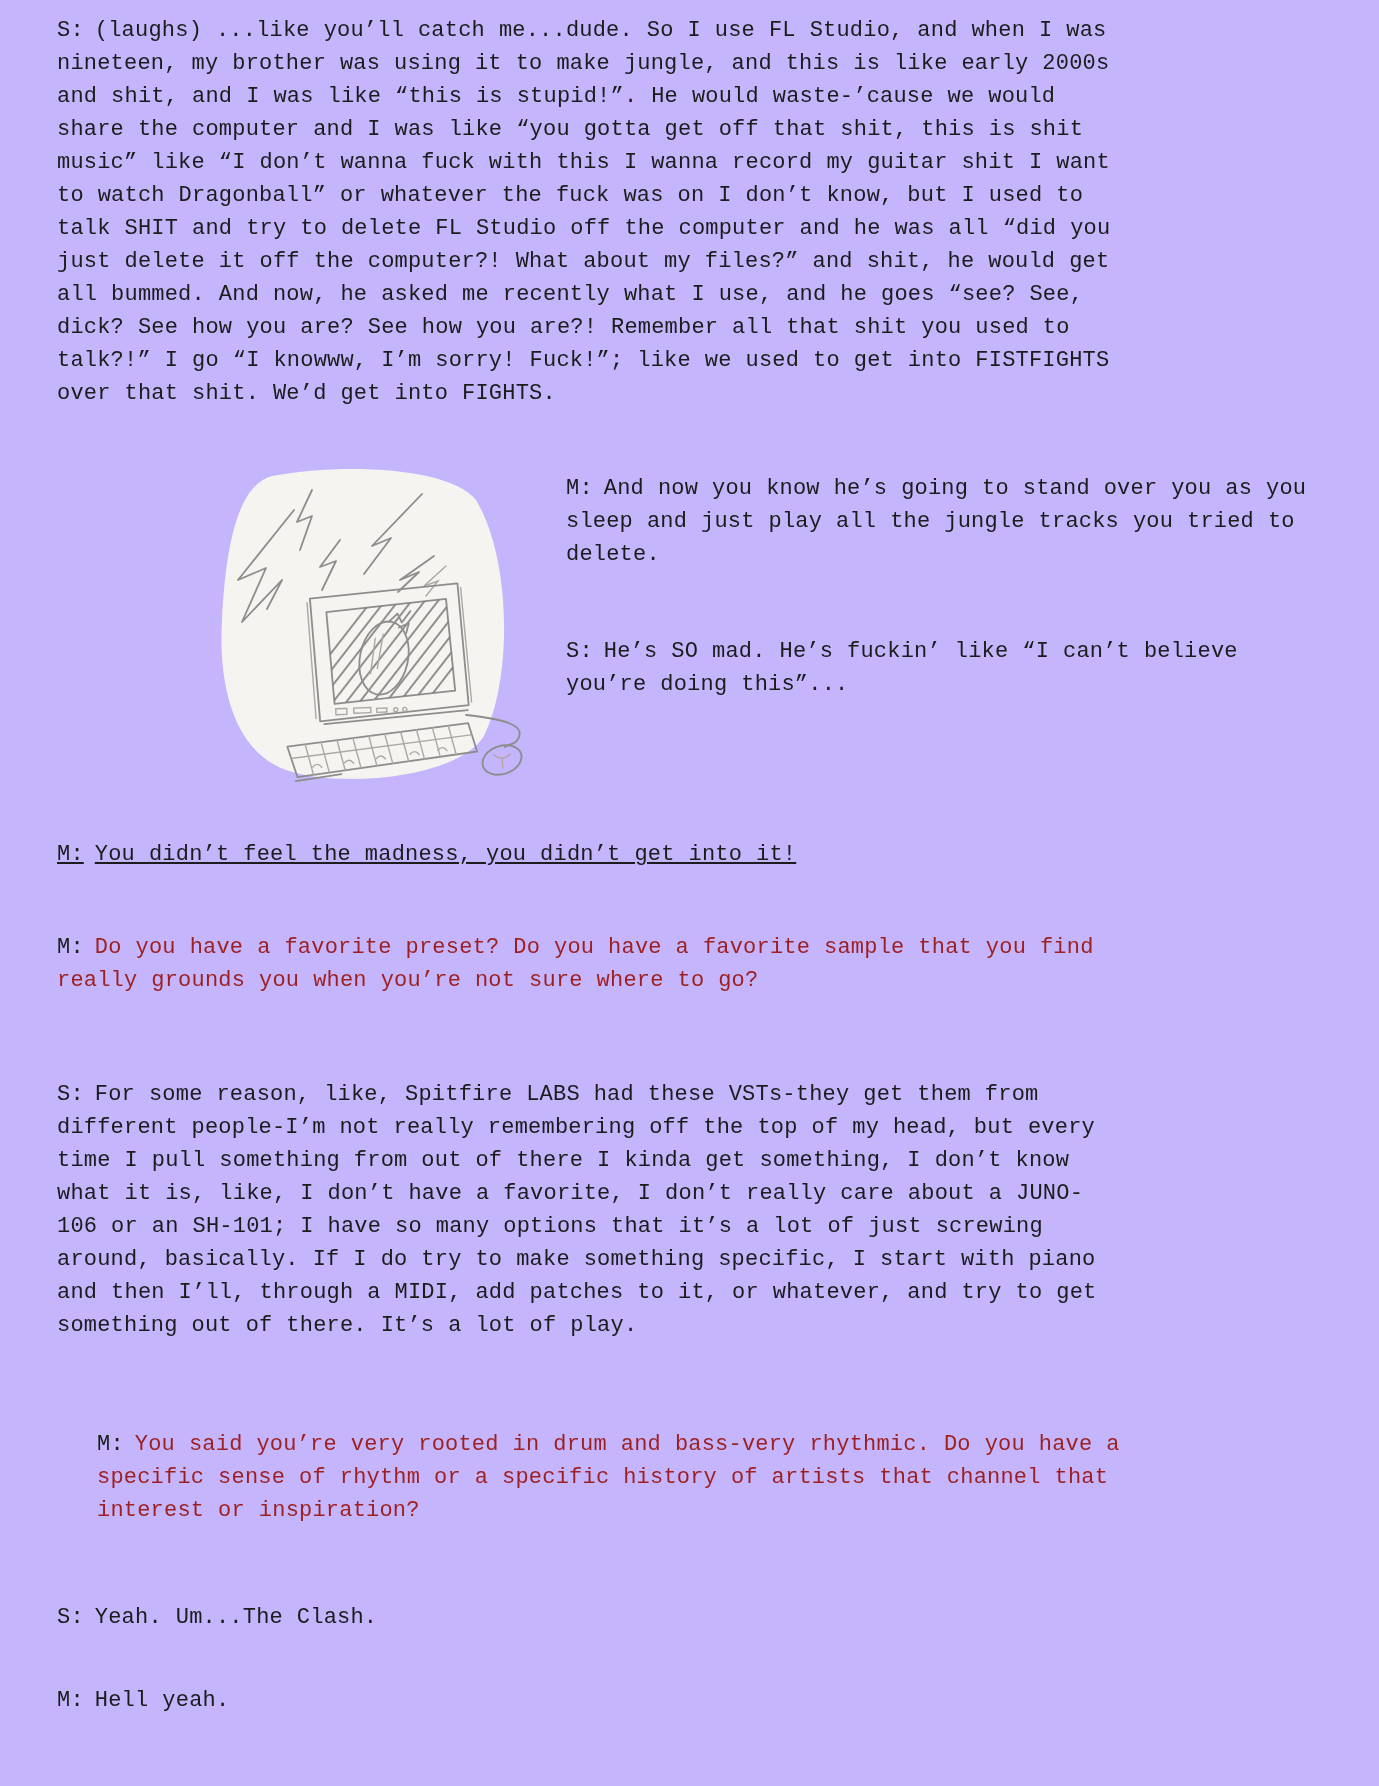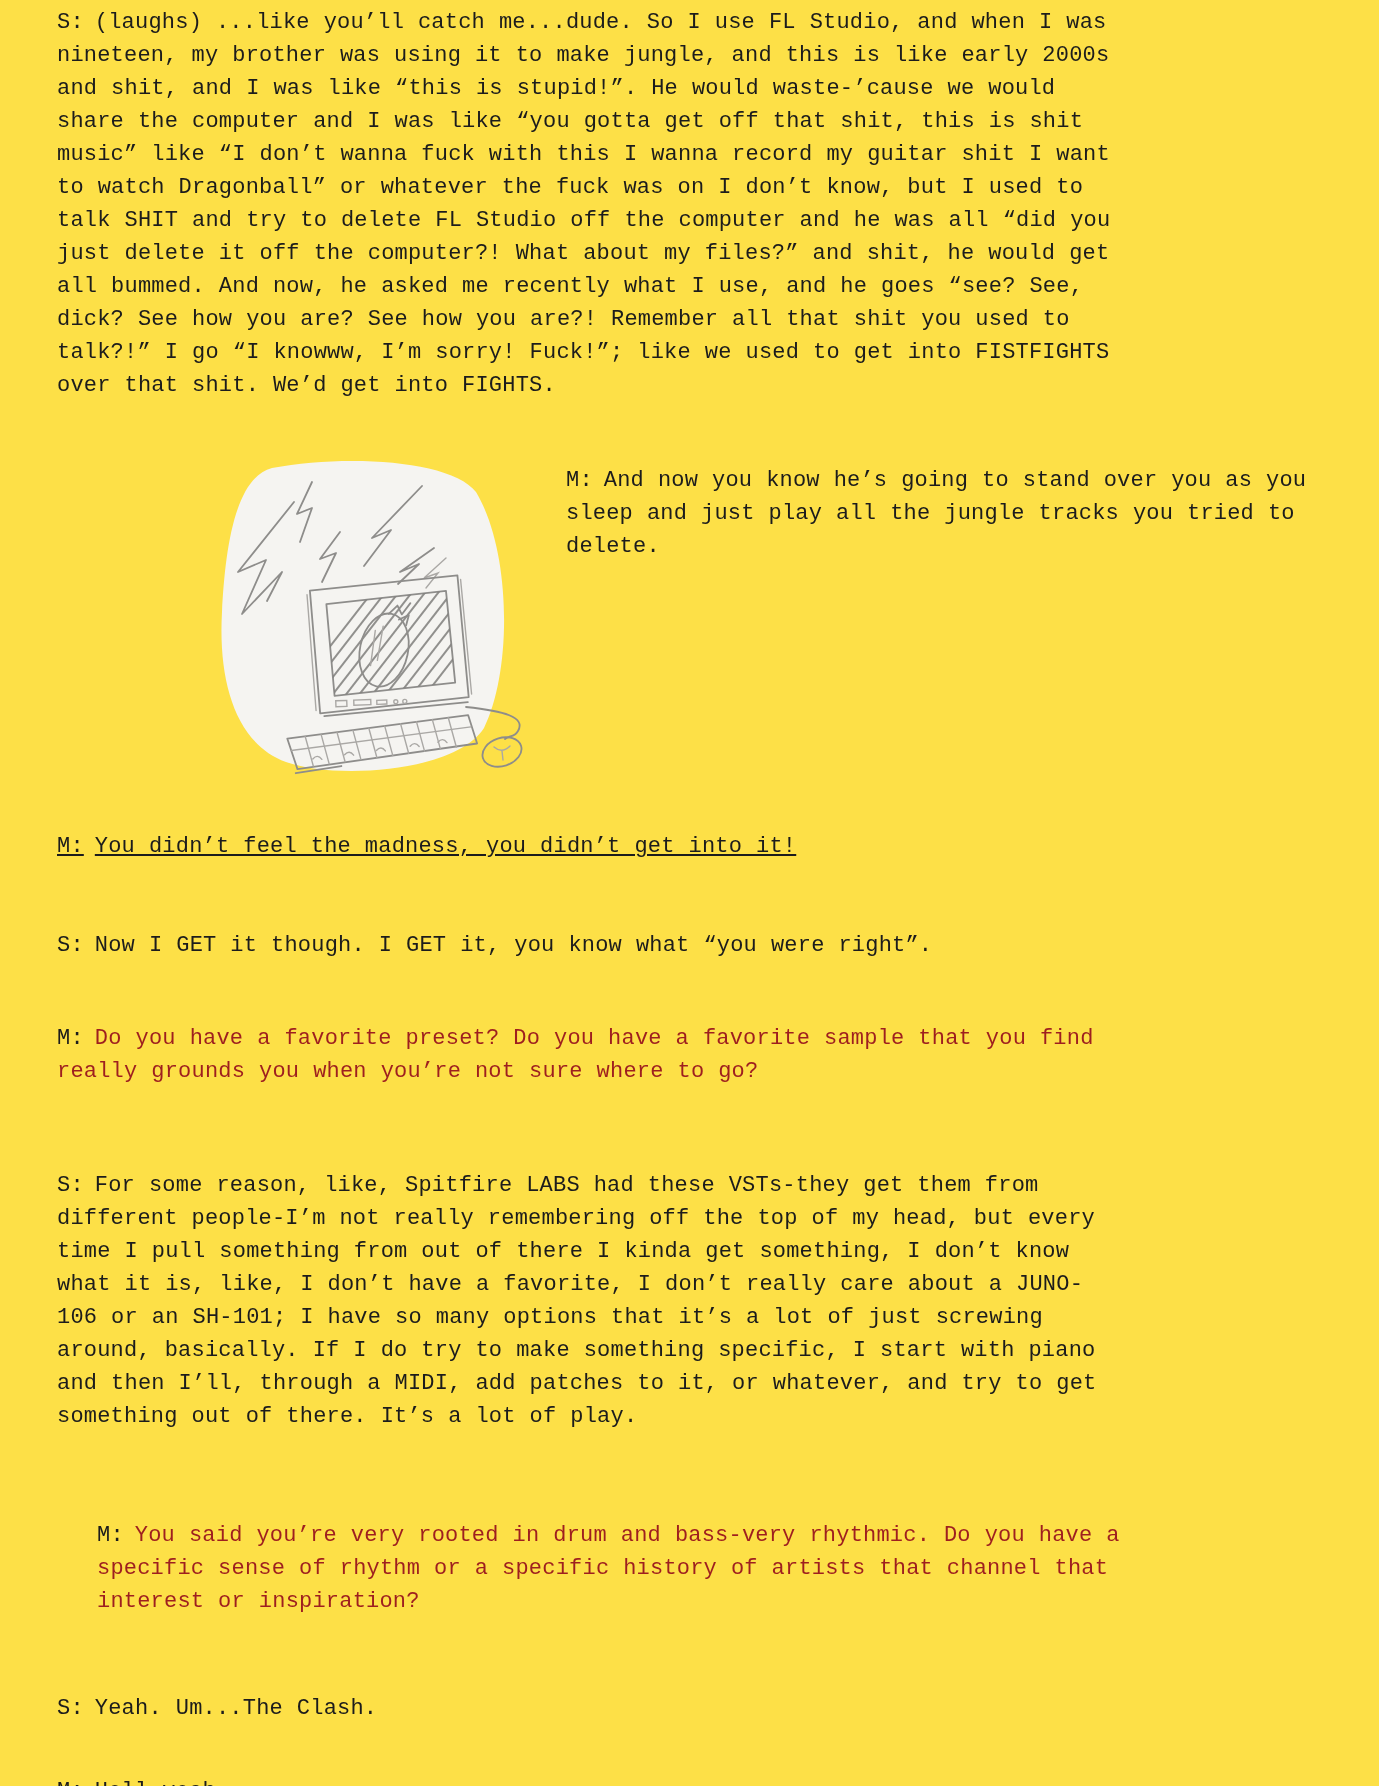--- a/index.html
+++ b/index.html
@@ -5,22 +5,22 @@
   * { margin: 0; padding: 0; box-sizing: border-box; }
   body {
     background: #ffffff;
     font-family: "Liberation Mono", "DejaVu Sans Mono", monospace;
     color: #1c1c1c;
   }
   .page {
     position: relative;
     width: 1379px;
     height: 1786px;
-    background: #fde047;
-    padding: 6px 57px 0 57px;
+    background: #c4b5fd;
+    padding: 14px 57px 0 57px;
     overflow: hidden;
   }
   .para {
     font-size: 22px;
     line-height: 33px;
     letter-spacing: 0.2px;
     word-spacing: 0.5px;
   }
   .spk { margin-right: 11px; }
   .w-full { width: 1066px; }
@@ -116,30 +116,30 @@
           <ellipse cx="288" cy="292" rx="20" ry="14" transform="rotate(-18 288 292)" fill="#f2f1ee" class="pencil"></ellipse>
           <path class="pencil-light" d="M280,287 Q288,294 296,286 M288,291 L289,300"></path>
         </g>
       </svg>
     </div>
 
     <div class="media-text">
       <p class="para">
         <span class="spk">M:</span><span style="color: rgb(28, 28, 28);">And now you know he’s going to stand over you as you sleep and just play all the jungle tracks you tried to delete.</span>
       </p>
+      <p class="para">
+        <span class="spk">S:</span><span style="color: rgb(28, 28, 28);">He’s SO mad. He’s fuckin’ like “I can’t believe you’re doing this”...</span>
+      </p>
     </div>
   </div>
 
   <p id="p-madness" class="para w-full">
     <span class="spk">M:</span><span style="color: rgb(28, 28, 28);">You didn’t feel the madness, you didn’t get into it!</span>
   </p>
 
-  <p id="p-get" class="para w-full">
-    <span class="spk">S:</span><span style="color: rgb(28, 28, 28);">Now I GET it though. I GET it, you know what “you were right”.</span>
-  </p>
 
   <p id="p-q1" class="para w-full">
     <span class="spk">M:</span><span style="color: rgb(158, 31, 31);">Do you have a favorite preset? Do you have a favorite sample that you find really grounds you when you’re not sure where to go?</span>
   </p>
 
   <p id="p-spitfire" class="para w-full">
     <span class="spk">S:</span><span style="color: rgb(28, 28, 28);">For some reason, like, Spitfire LABS had these VSTs-they get them from different people-I’m not really remembering off the top of my head, but every time I pull something from out of there I kinda get something, I don’t know what it is, like, I don’t have a favorite, I don’t really care about a JUNO-106 or an SH-101; I have so many options that it’s a lot of just screwing around, basically. If I do try to make something specific, I start with piano and then I’ll, through a MIDI, add patches to it, or whatever, and try to get something out of there. It’s a lot of play.</span>
   </p>
 
   <p id="p-q2" class="para">

